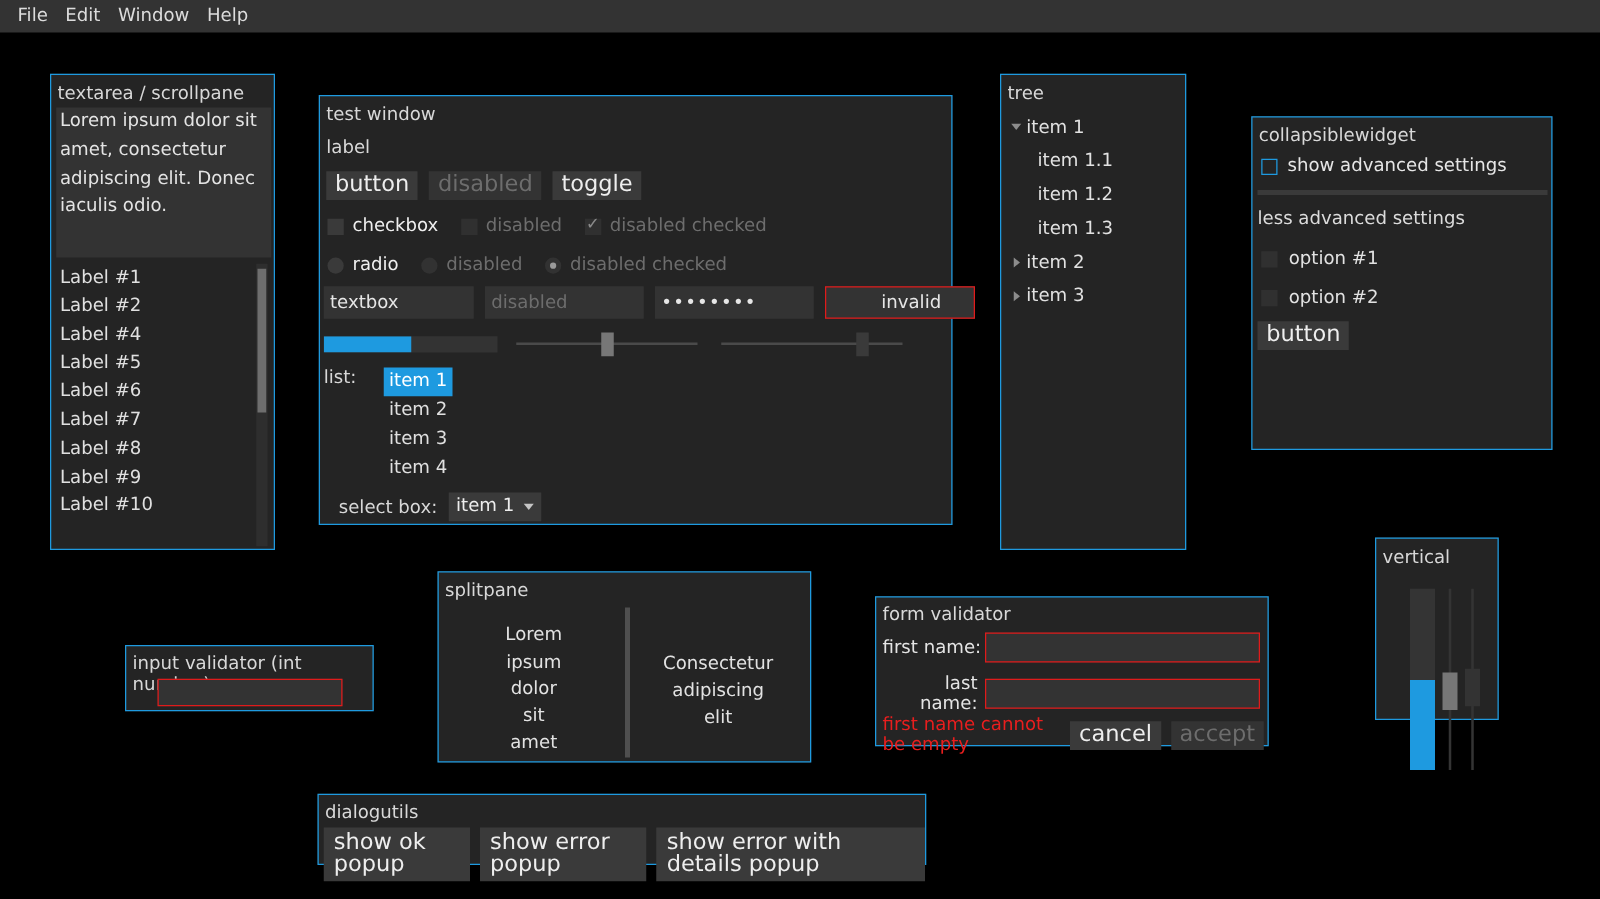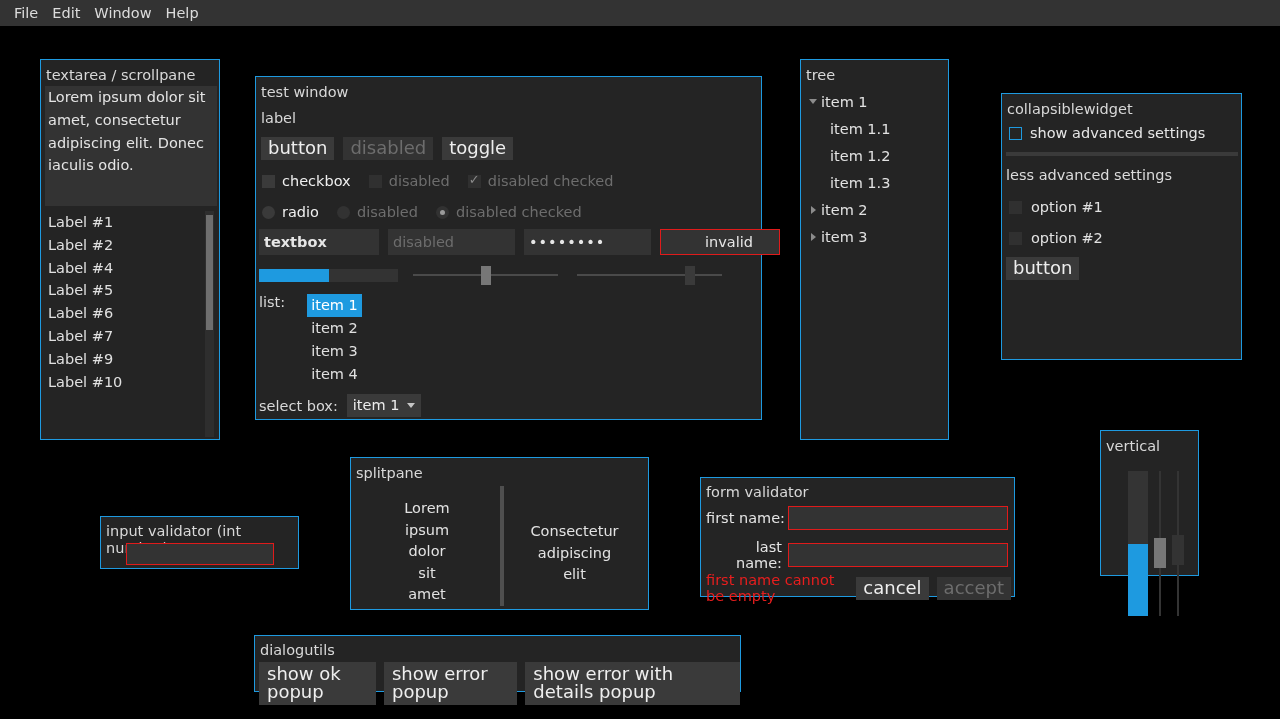--- a/index.html
+++ b/index.html
@@ -230,20 +230,21 @@
               font-size:14.5px; line-height:22.8px; padding:0 3px; box-sizing:border-box; overflow:hidden;">Lorem ipsum dolor sit amet, consectetur adipiscing elit. Donec iaculis odio.</div>
 
   <div style="position:absolute; left:4px; top:151px; width:172px; height:225px; overflow:hidden;">
     <div>
       <div class="listrow" style="line-height:22.8px; padding-left:3px;">Label #1</div>
       <div class="listrow" style="line-height:22.8px; padding-left:3px;">Label #2</div>
       <div class="listrow" style="line-height:22.8px; padding-left:3px;">Label #4</div>
       <div class="listrow" style="line-height:22.8px; padding-left:3px;">Label #5</div>
       <div class="listrow" style="line-height:22.8px; padding-left:3px;">Label #6</div>
       <div class="listrow" style="line-height:22.8px; padding-left:3px;">Label #7</div>
+      <div class="listrow" style="line-height:22.8px; padding-left:3px;">Label #8</div>
       <div class="listrow" style="line-height:22.8px; padding-left:3px;">Label #9</div>
       <div class="listrow" style="line-height:22.8px; padding-left:3px;">Label #10</div>
     </div>
   </div>
   <div class="scrollbar-v" style="left:164px; top:151px; height:226px;">
     <i style="height:115px; margin-top:4px;"></i>
   </div>
 </div>
 
 <div class="panel" style="left:255px; top:76px; width:507px; height:344px;">
@@ -272,21 +273,21 @@
     <span class="lbl-on" style="margin-left:7px;">radio</span>
     <span class="rad dis" style="margin-left:18px;"></span>
     <span class="lbl-off" style="margin-left:7px;">disabled</span>
     <span class="rad dis" style="margin-left:18px;">
         <i class="dot"></i>
       </span>
     <span class="lbl-off" style="margin-left:7px;">disabled checked</span>
   </div>
 
   <div style="position:absolute; left:3px; top:152px; display:flex; gap:9px;">
-    <input class="tbox" style="width: 120px; height: 26px; font-weight: bold;" type="text" value="textbox">
+    <input class="tbox" style="width: 120px; height: 26px;" type="text" value="textbox">
     <input class="tbox disabled" style="width: 127px; height: 26px;" type="text" disabled="" placeholder="disabled">
     <input class="tbox" style="width: 127px; height: 26px; letter-spacing: 1px;" type="text" value="••••••••">
     <input class="tbox invalid" style="width: 120px; height: 26px; padding-left: 44px;" type="text" value="invalid">
   </div>
 
   <div style="position:absolute; left:3px; top:188px; width:500px; display:flex; align-items:center; gap:5px;">
     <div class="progress" style="width:139px;">
       <i style="width:50%;"></i>
     </div>
     <div class="hslider" style="width:145px; margin-left:10px;">
@@ -303,21 +304,21 @@
     <div style="padding-top:0; font-size:14.5px;">list:</div>
     <div style="margin-left:22px;">
       <div style="line-height:23px;"><span class="listrow sel">item 1</span></div>
       <div class="listrow" style="padding-left:4px;">item 2</div>
       <div class="listrow" style="padding-left:4px;">item 3</div>
       <div class="listrow" style="padding-left:4px;">item 4</div>
     </div>
   </div>
 
   <div style="position:absolute; left:3px; top:317px; display:flex; align-items:center; gap:9px;">
-    <span style="font-size:14.5px;">select box:</span>
+    <span style="font-size:14.5px;margin-left:12px;">select box:</span>
     <span class="selectbox">
       <span>item 1</span>
       <span class="caret"></span>
     </span>
   </div>
 </div>
 
 <div class="panel" style="left:800px; top:59px; width:149px; height:381px;">
   <div class="panel-title" style="position:absolute; left:5px; top:7px;">tree</div>
   <div style="position:absolute; left:4px; top:28px; right:2px;">

